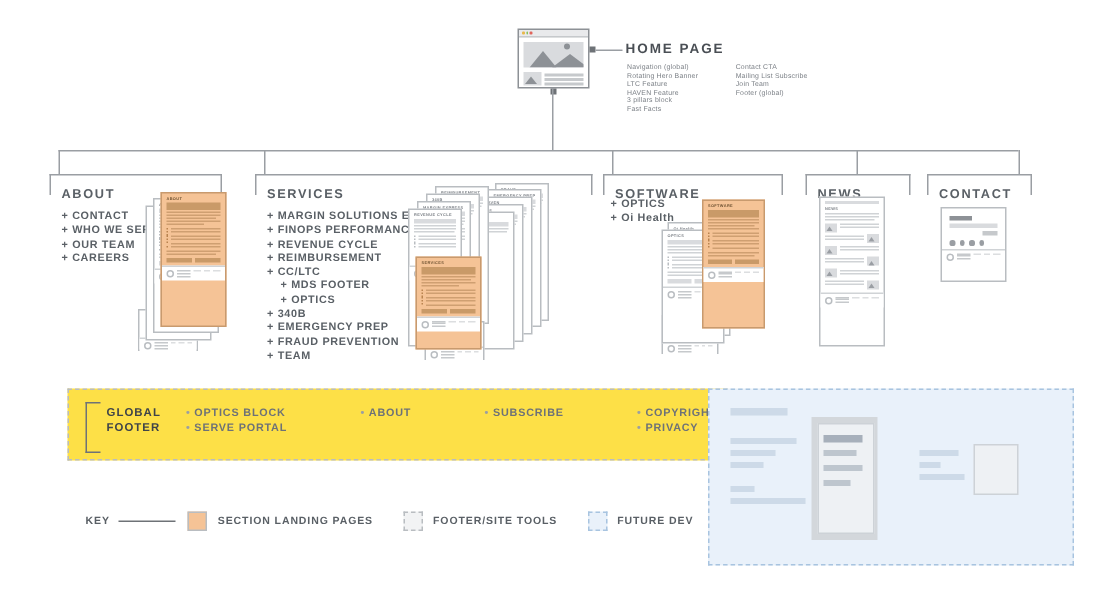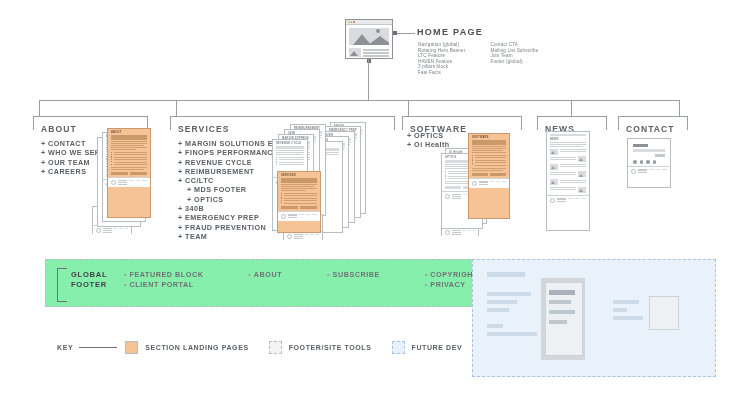--- a/index.html
+++ b/index.html
@@ -100,21 +100,21 @@
 
   
   .cfield{height:3px;background:#d9dbde;margin:2px 5px;}
   .cfield.dark{background:#8d9196;width:36%;margin-left:5px;}
   .cfield.btn{width:24%;margin-left:auto;margin-right:5px;background:#c6c9cc;}
   .cdots{display:flex;gap:3px;margin:3px 5px 2px;}
   .cdots em{width:3.5px;height:3.5px;border-radius:50%;background:#9a9ea3;display:block;}
 
   
   .footerband{position:absolute;left:45px;top:259px;width:440px;height:48px;
-       background:#86efac;border:1px dashed #b9bdc1;box-sizing:border-box;}
+       background:#fde047;border:1px dashed #b9bdc1;box-sizing:border-box;}
   .fbracket{position:absolute;left:11px;top:8px;width:9px;height:32px;
        border-left:1.5px solid #6e7277;border-top:1.5px solid #6e7277;
        border-bottom:1.5px solid #6e7277;}
   .ftitle{position:absolute;left:25px;top:10px;font-size:7.6px;font-weight:700;
        letter-spacing:.7px;line-height:9.5px;color:#3f4449;}
   .fitems{position:absolute;left:78px;top:10px;right:6px;display:flex;
        justify-content:space-between;}
   .fitems ul{margin:0;padding:0;list-style:none;font-size:7.2px;font-weight:700;
        letter-spacing:.55px;line-height:9.5px;color:#6e7277;white-space:nowrap;}
   .fitems li:before{content:"\2022";margin-right:2.5px;color:#9a9ea3;}
@@ -633,22 +633,22 @@
   </div>
 
   <div class="footerband">
     <div class="fbracket"></div>
     <div class="ftitle">
       <div>GLOBAL</div>
       <div>FOOTER</div>
     </div>
     <div class="fitems">
       <ul>
-        <li>FEATURED BLOCK</li>
-        <li>CLIENT PORTAL</li>
+        <li>OPTICS BLOCK</li>
+        <li>SERVE PORTAL</li>
       </ul>
       <ul>
         <li>ABOUT</li>
       </ul>
       <ul>
         <li>SUBSCRIBE</li>
       </ul>
       <ul>
         <li>COPYRIGHT</li>
         <li>PRIVACY</li>

